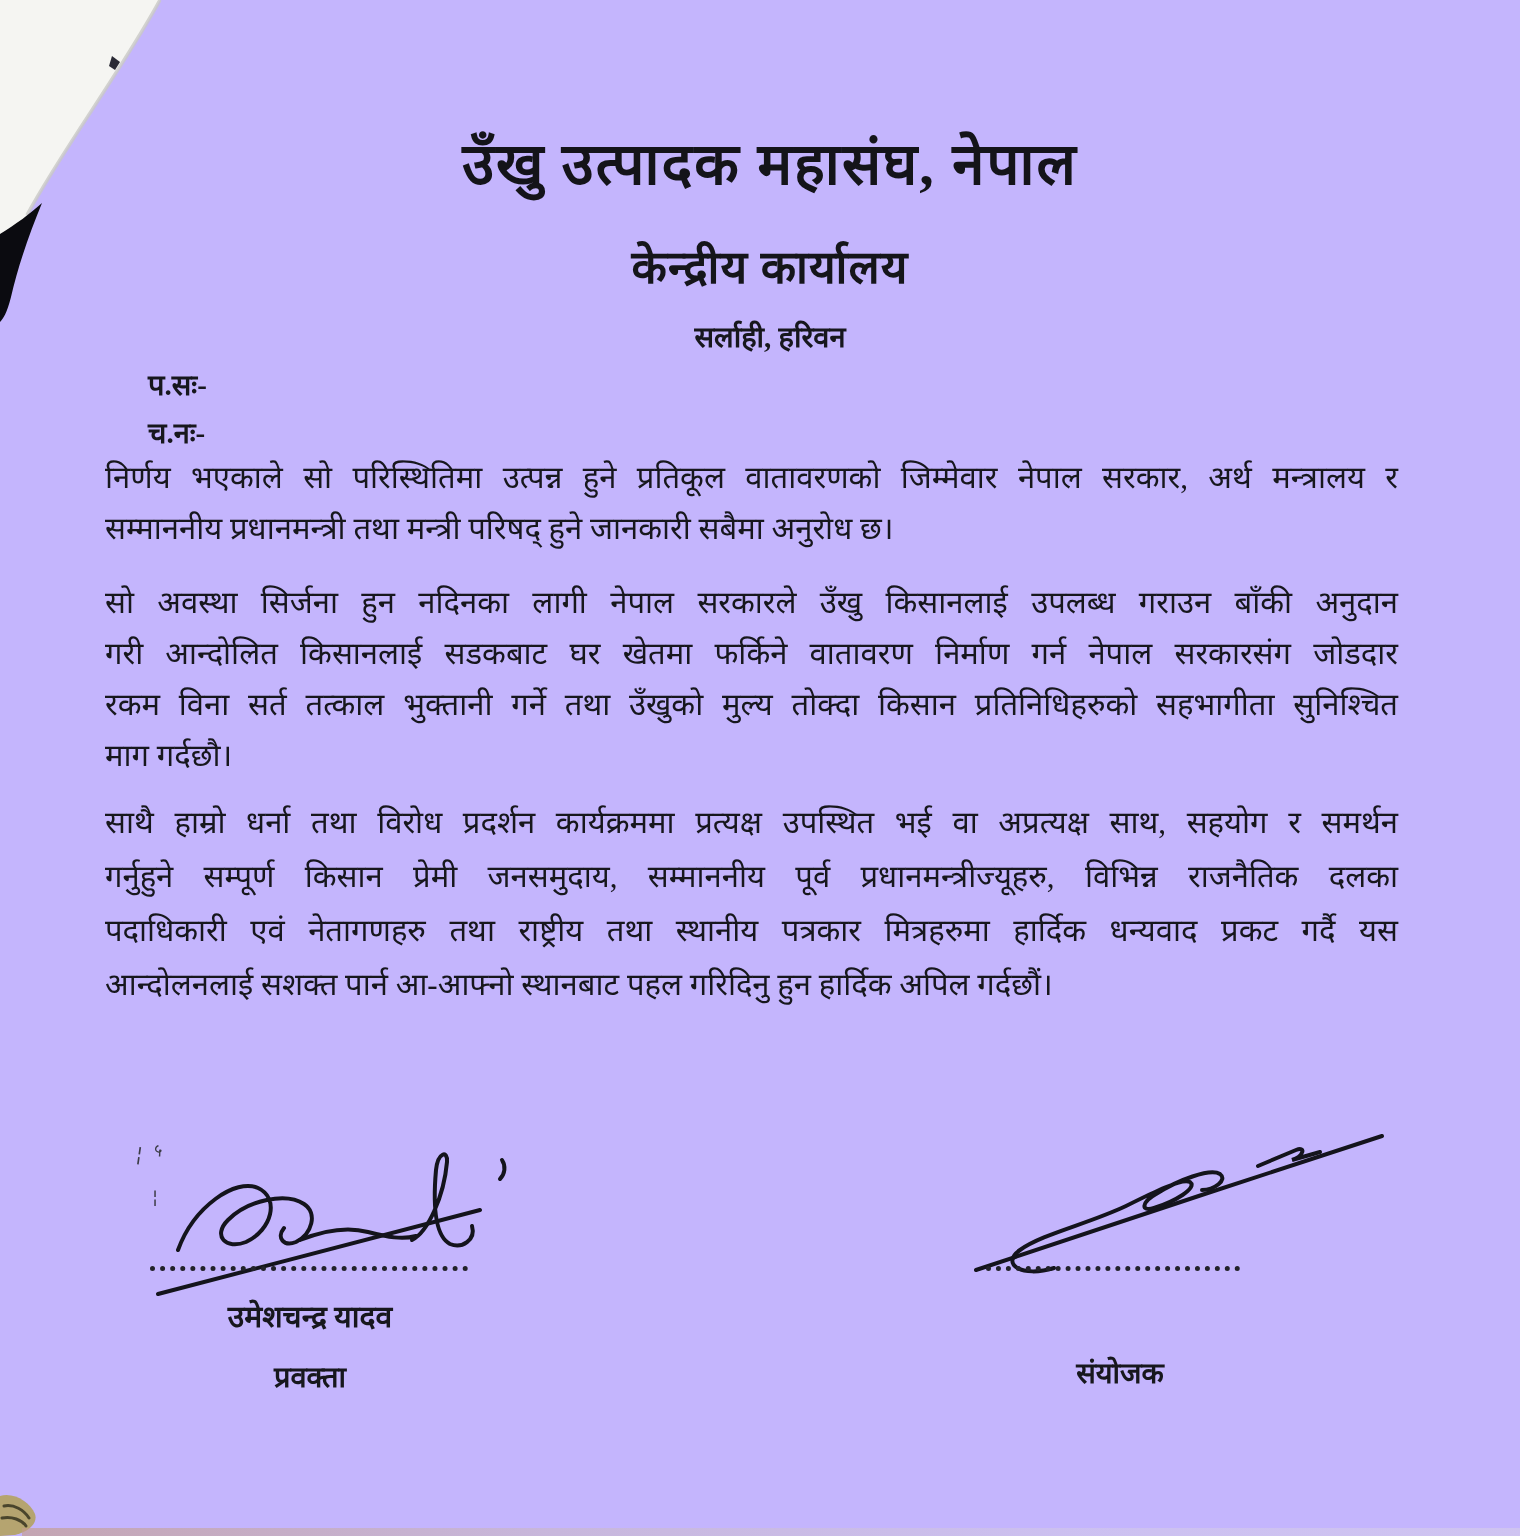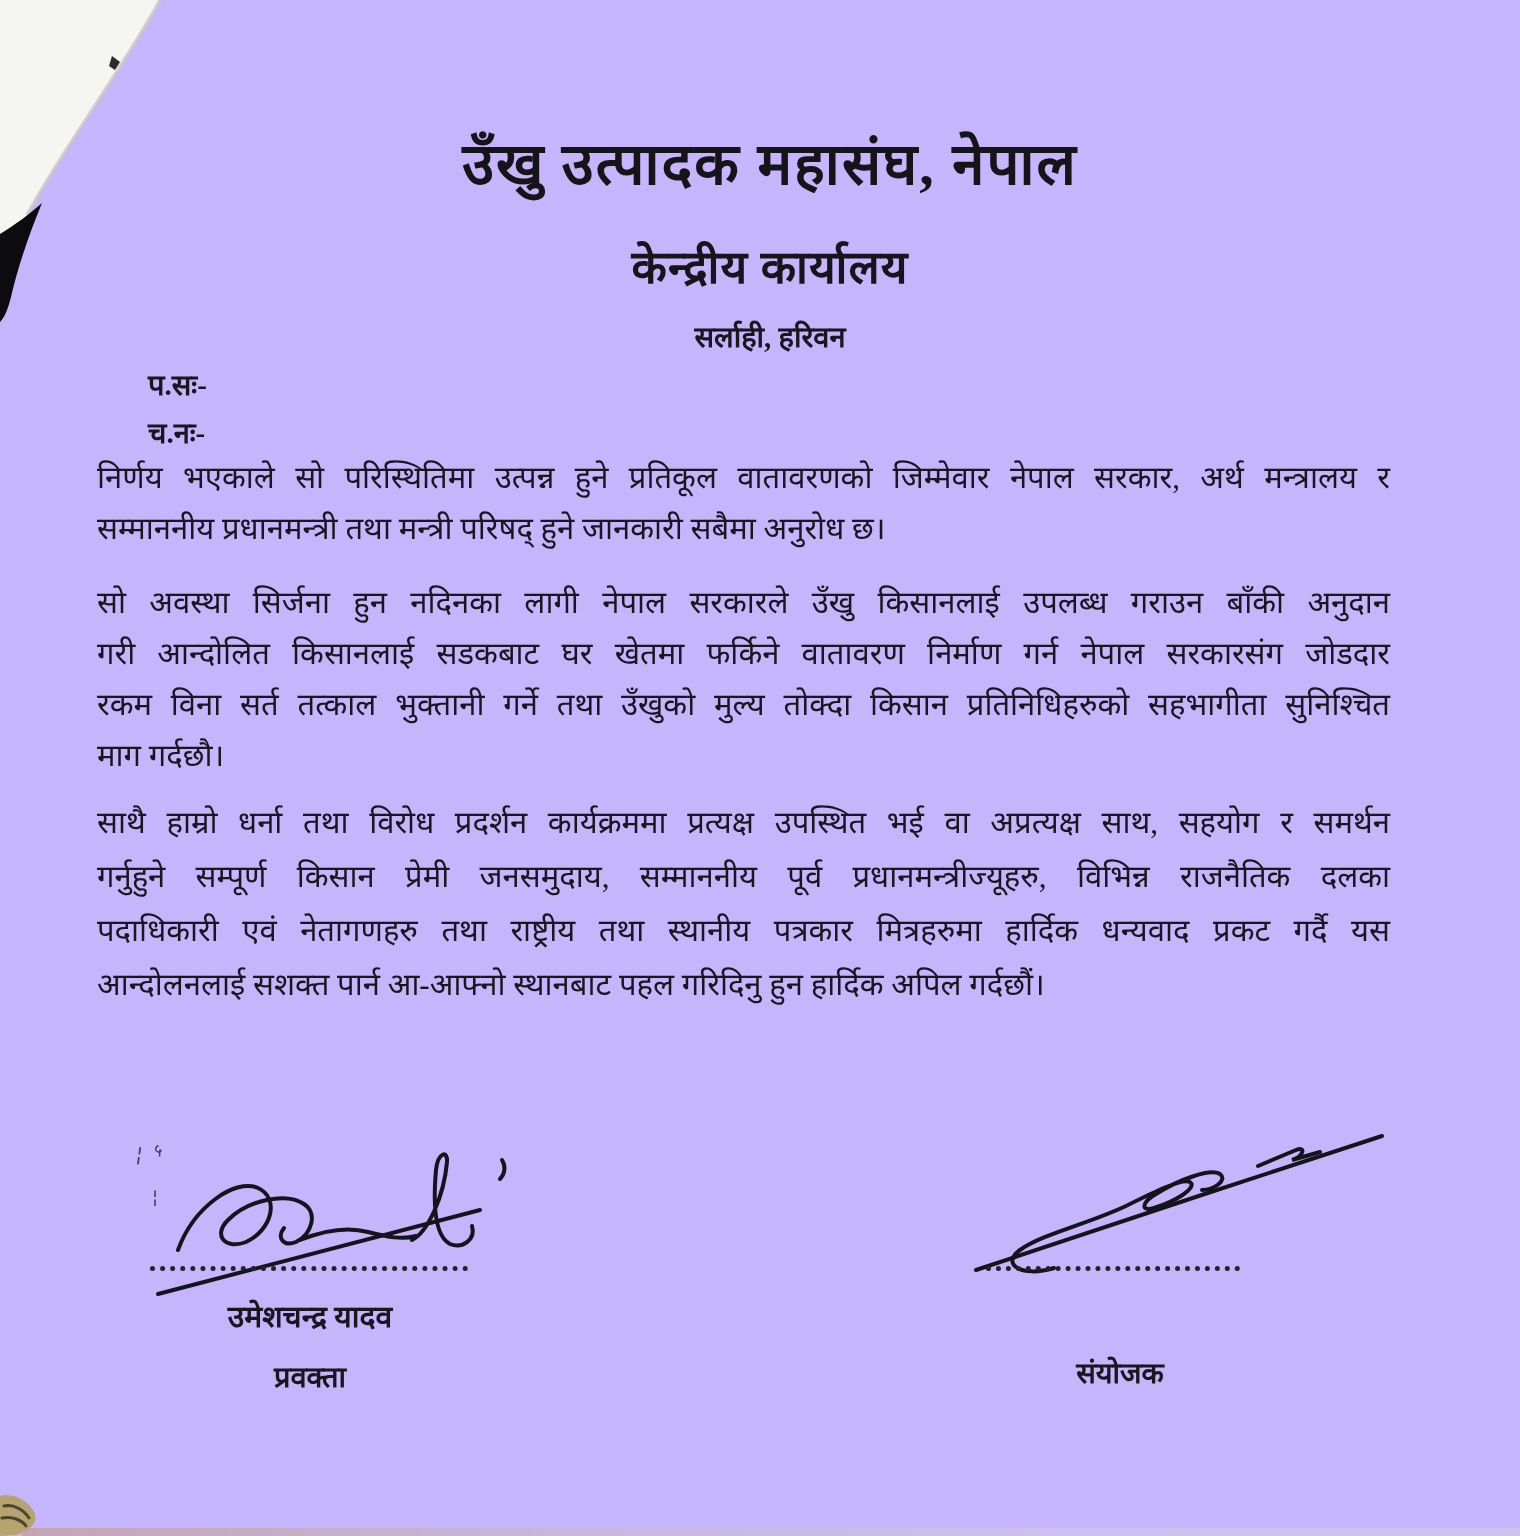--- a/index.html
+++ b/index.html
@@ -10,21 +10,21 @@
     color:#17171d;
     padding-left:20px;
   }
   .center{position:absolute;left:0;width:100%;text-align:center;}
   .org-title{top:122px;font-size:58px;font-weight:bold;letter-spacing:2px;color:#141419;}
   .office{top:234px;font-size:46px;font-weight:bold;letter-spacing:1px;color:#15151a;}
   .location{top:316px;font-size:29px;font-weight:bold;}
   .ref{position:absolute;left:148px;font-size:29px;font-weight:bold;}
   .ref-1{top:364px;}
   .ref-2{top:412px;}
-  .para{position:absolute;left:97px;width:1293px;font-size:31px;font-weight:500;}
+  .para{position:absolute;left:105px;width:1293px;font-size:31px;font-weight:500;}
   .p1{top:452px;}
   .p2{top:577px;}
   .p3{top:796px;}
   .p1 .ln,.p2 .ln{line-height:51px;height:51px;text-align:center;}
   .p3 .ln{line-height:54px;height:54px;}
   .ln{white-space:nowrap;}
   .jline{text-align:justify;text-align-last:justify;white-space:normal;}
   .lline{text-align:left;text-align-last:left;white-space:normal;}
   .dotline{position:absolute;height:0;border-bottom:5px dotted #22222a;}
   .dot-left{left:150px;top:1266px;width:318px;}

